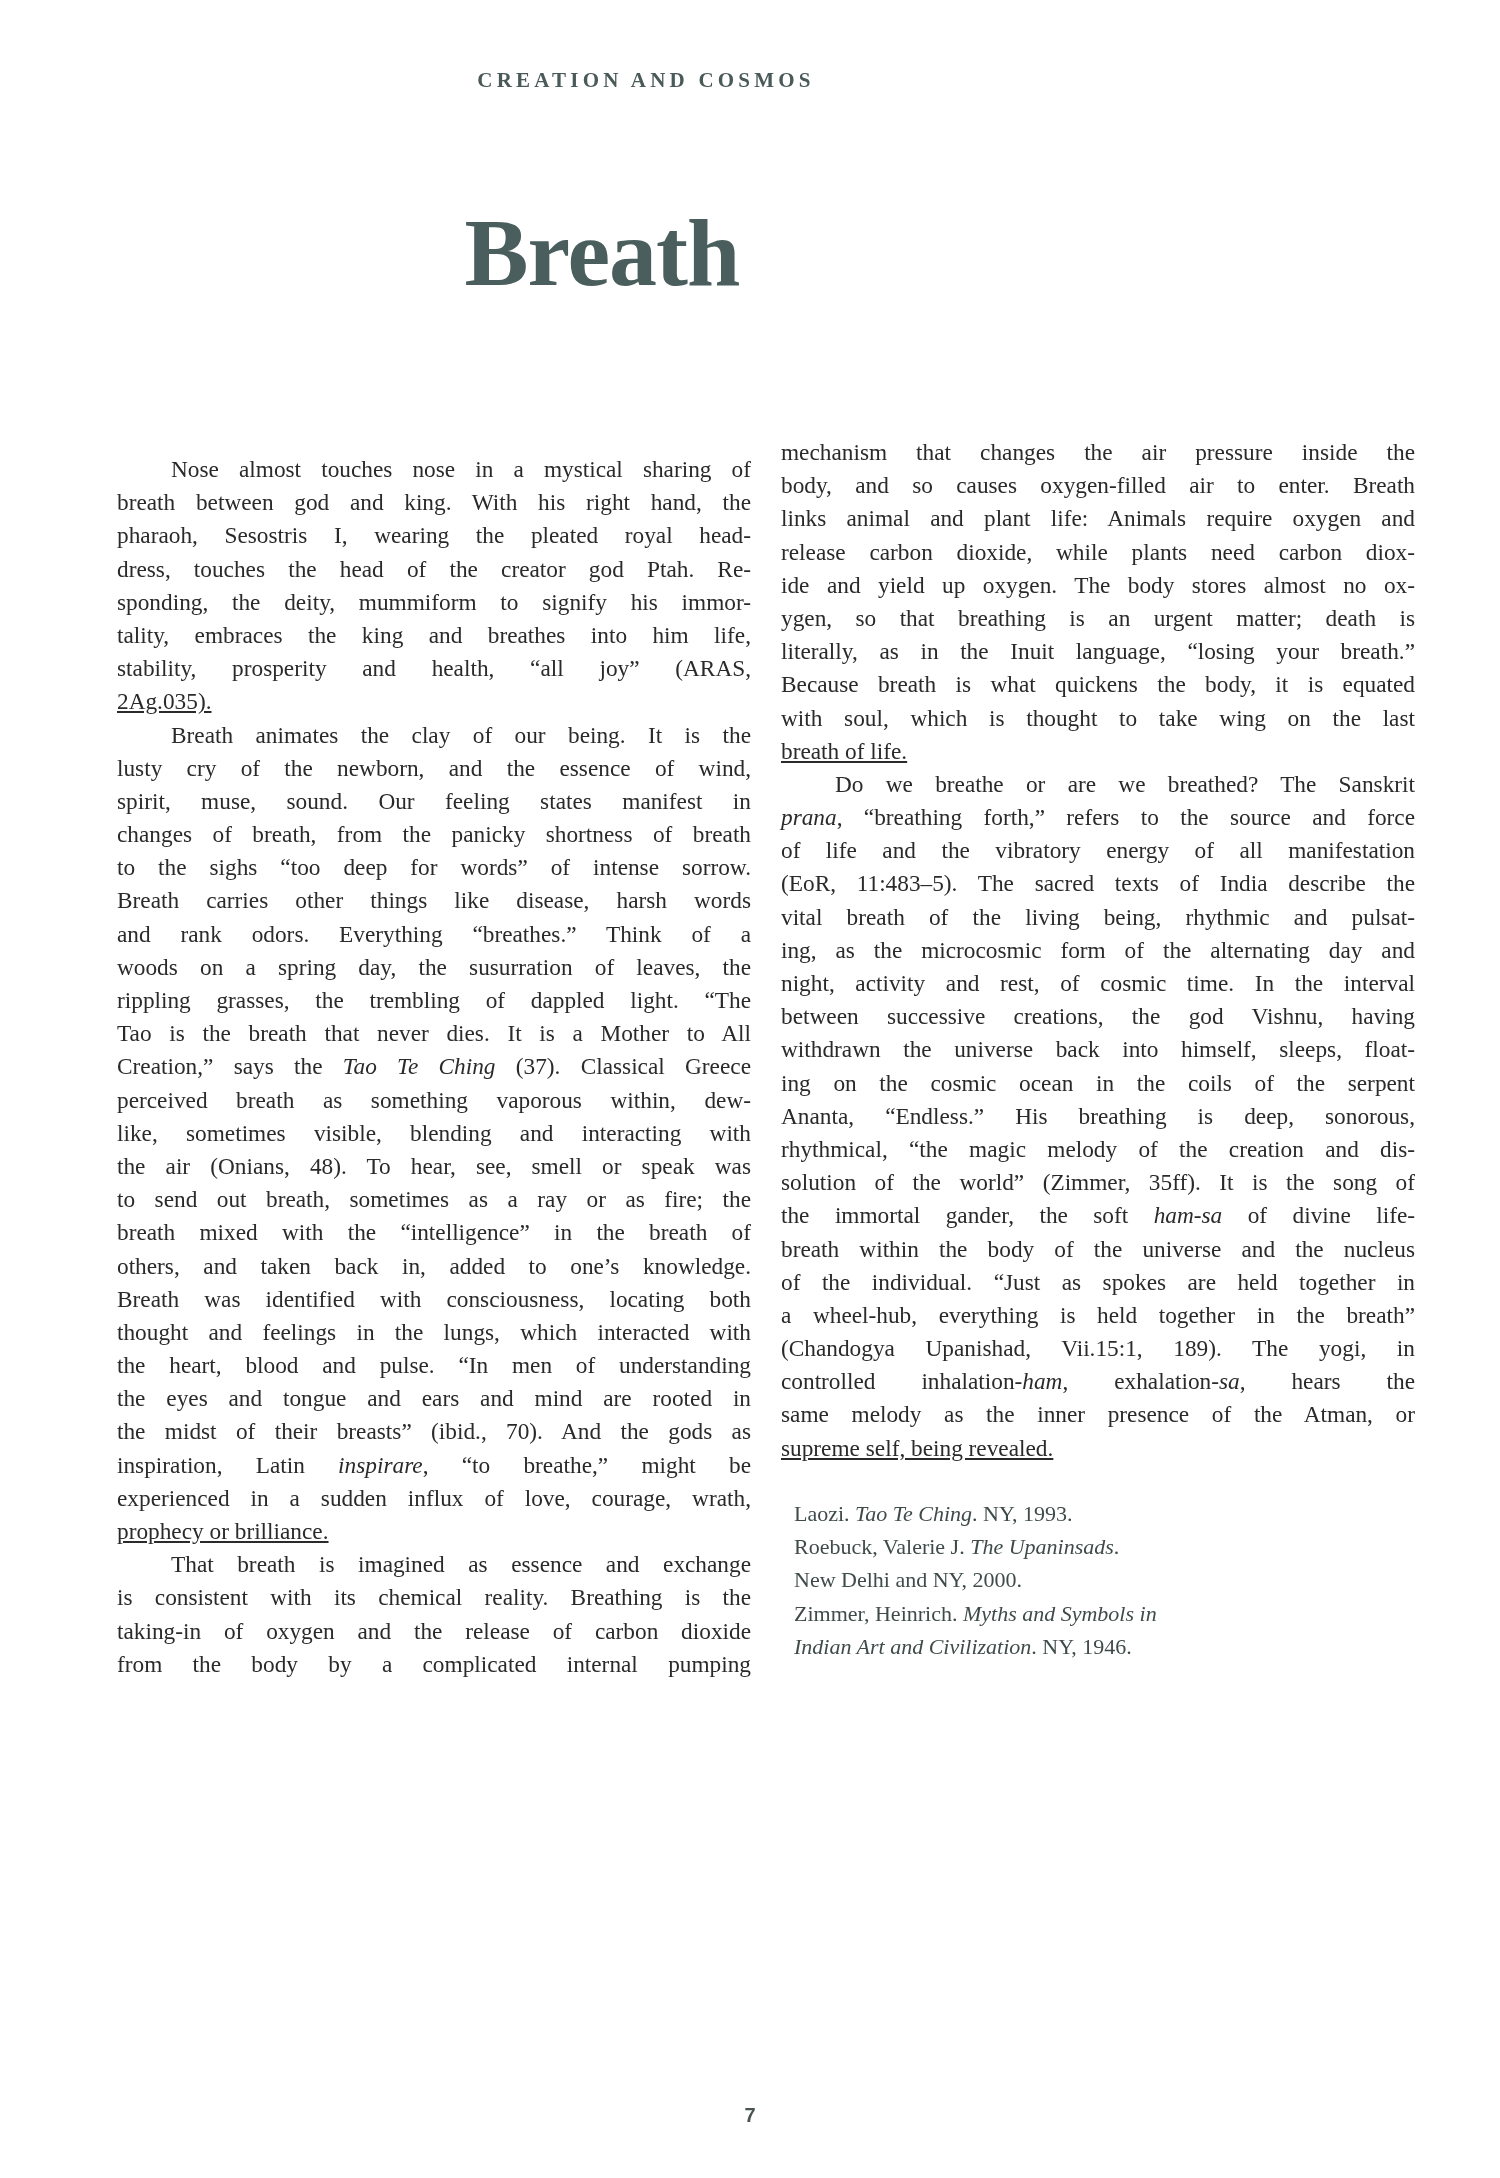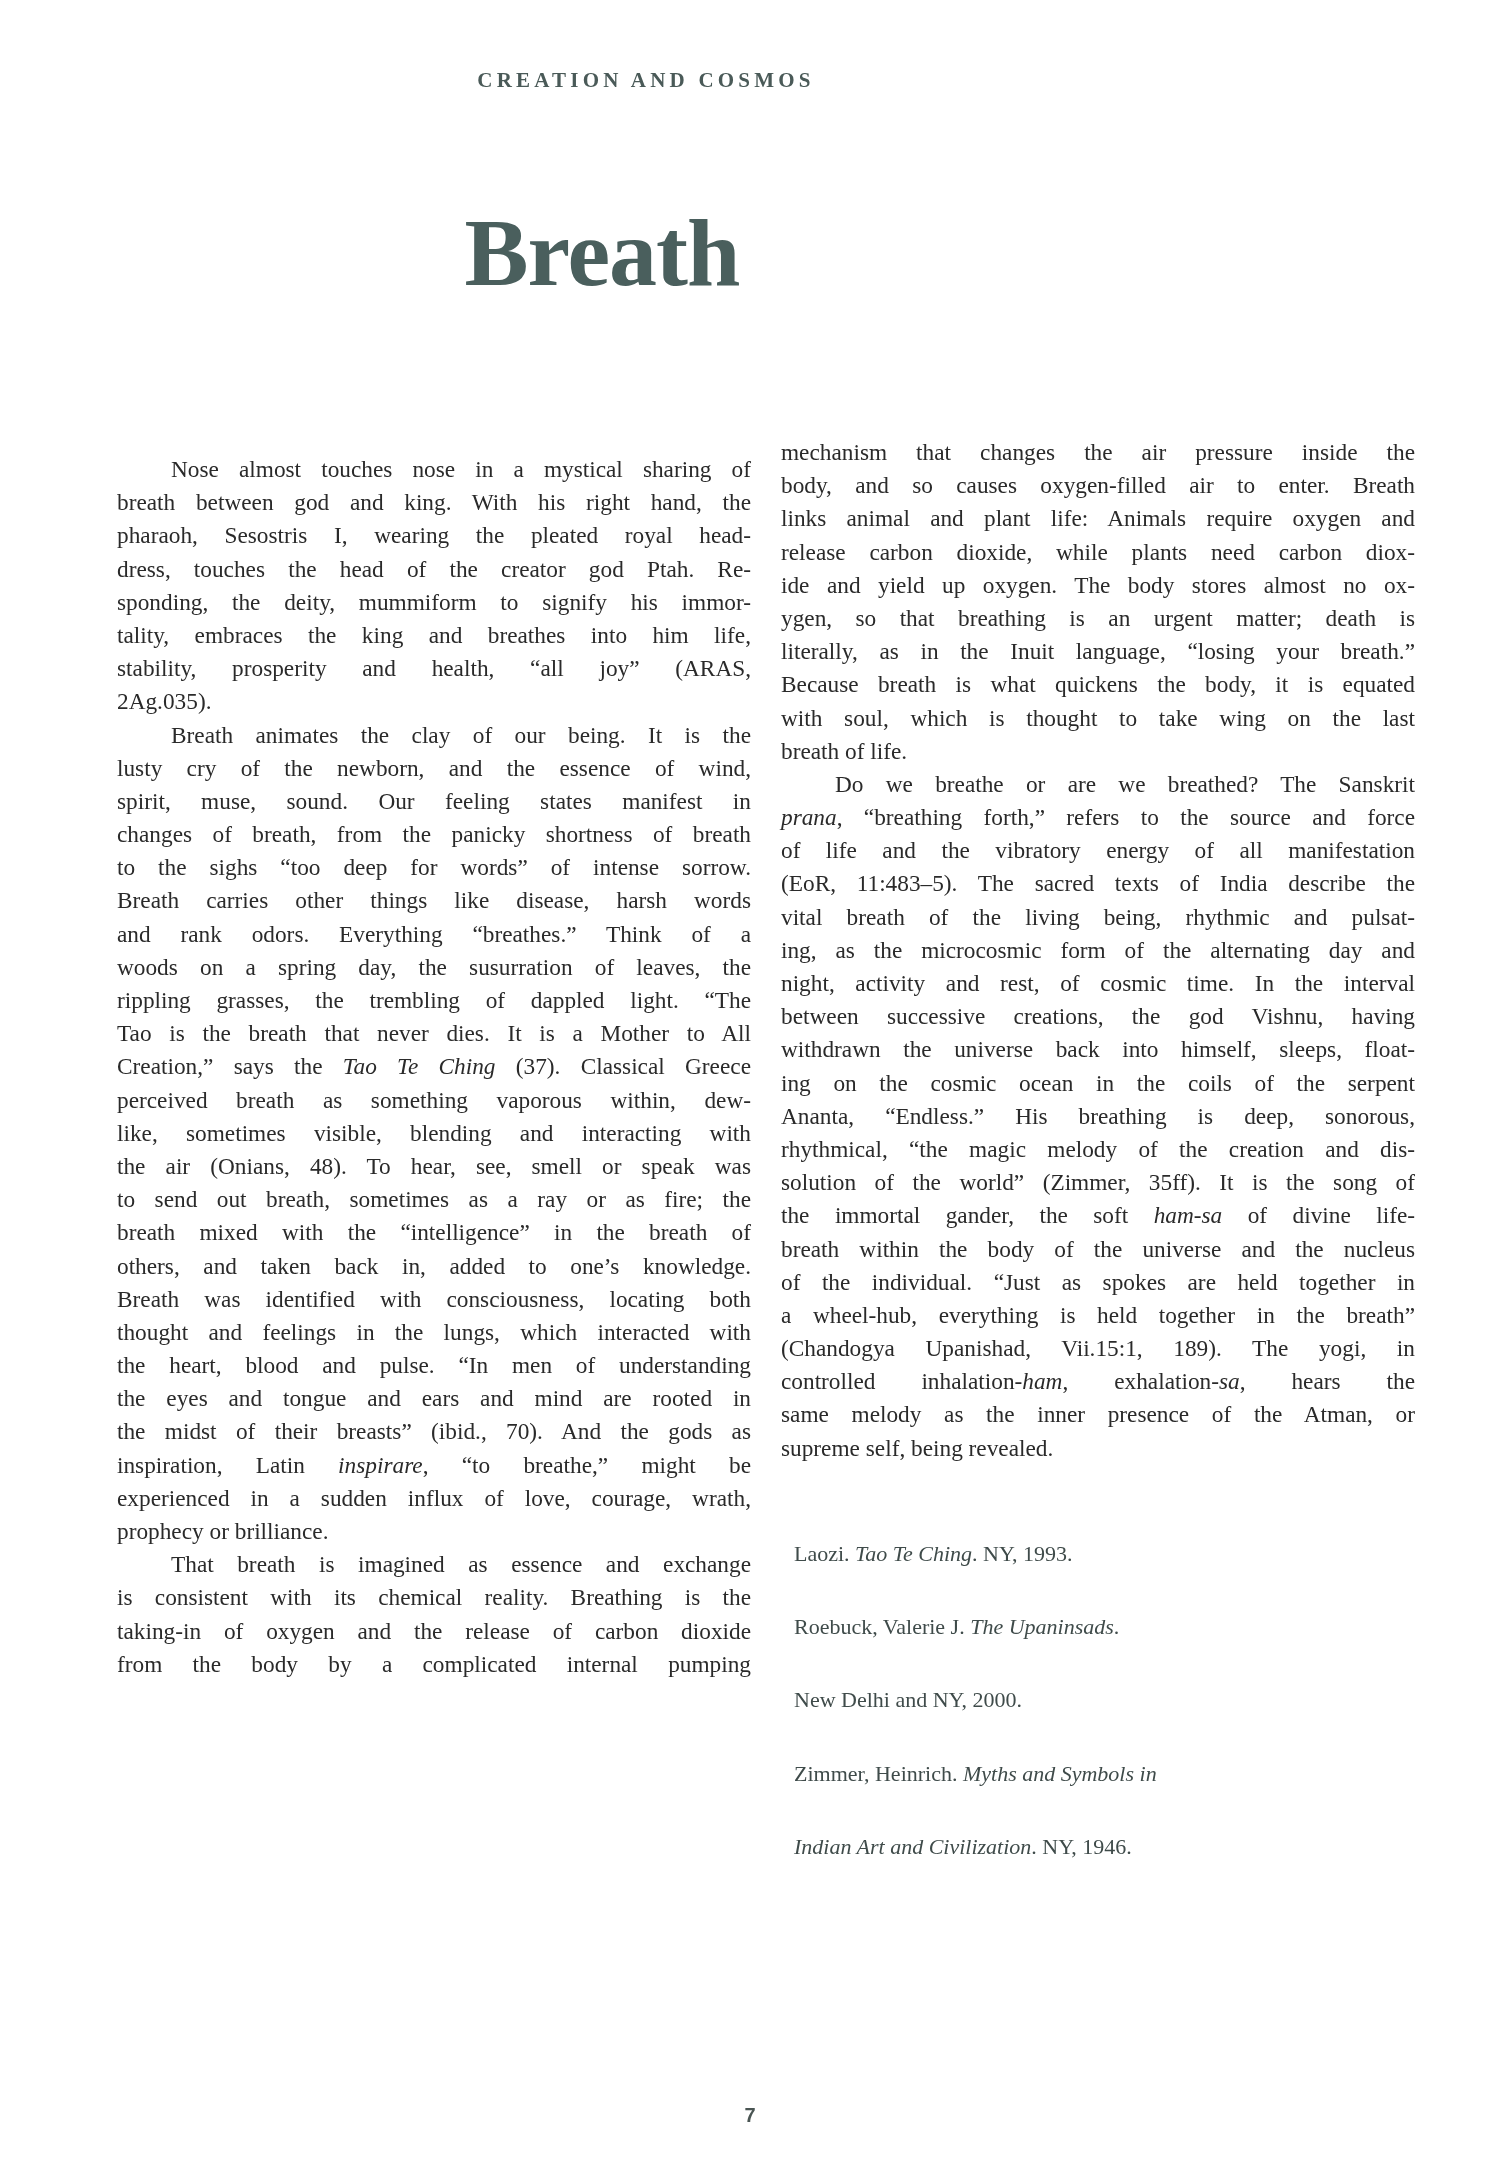--- a/index.html
+++ b/index.html
@@ -39,31 +39,30 @@
   .line {
     display: block;
     height: 33.2px;
     line-height: 33.2px;
     font-size: 23.3px;
     white-space: nowrap;
     text-align: justify;
     text-align-last: justify;
     color: #2a2a2a;
   }
-  .line.last { text-align-last: left; }
+  .line.last { text-align-last: left; text-decoration: underline; }
   .line.indent { padding-left: 54px; }
   .bib {
     position: absolute; top: 1497px; left: 794px;
     width: 600px;
   }
   .bib .line {
     text-align: left; text-align-last: left;
     font-size: 22px;
     color: #3f4b4a;
-    margin-top: 40px;
   }
   i { font-style: italic; }
   .page-number {
     position: absolute; top: 2104px; left: 0; width: 1500px;
     text-align: center;
     font-family: "Liberation Sans", "DejaVu Sans", sans-serif;
     font-weight: bold;
     font-size: 20px;
     color: #4a5553;
   }

